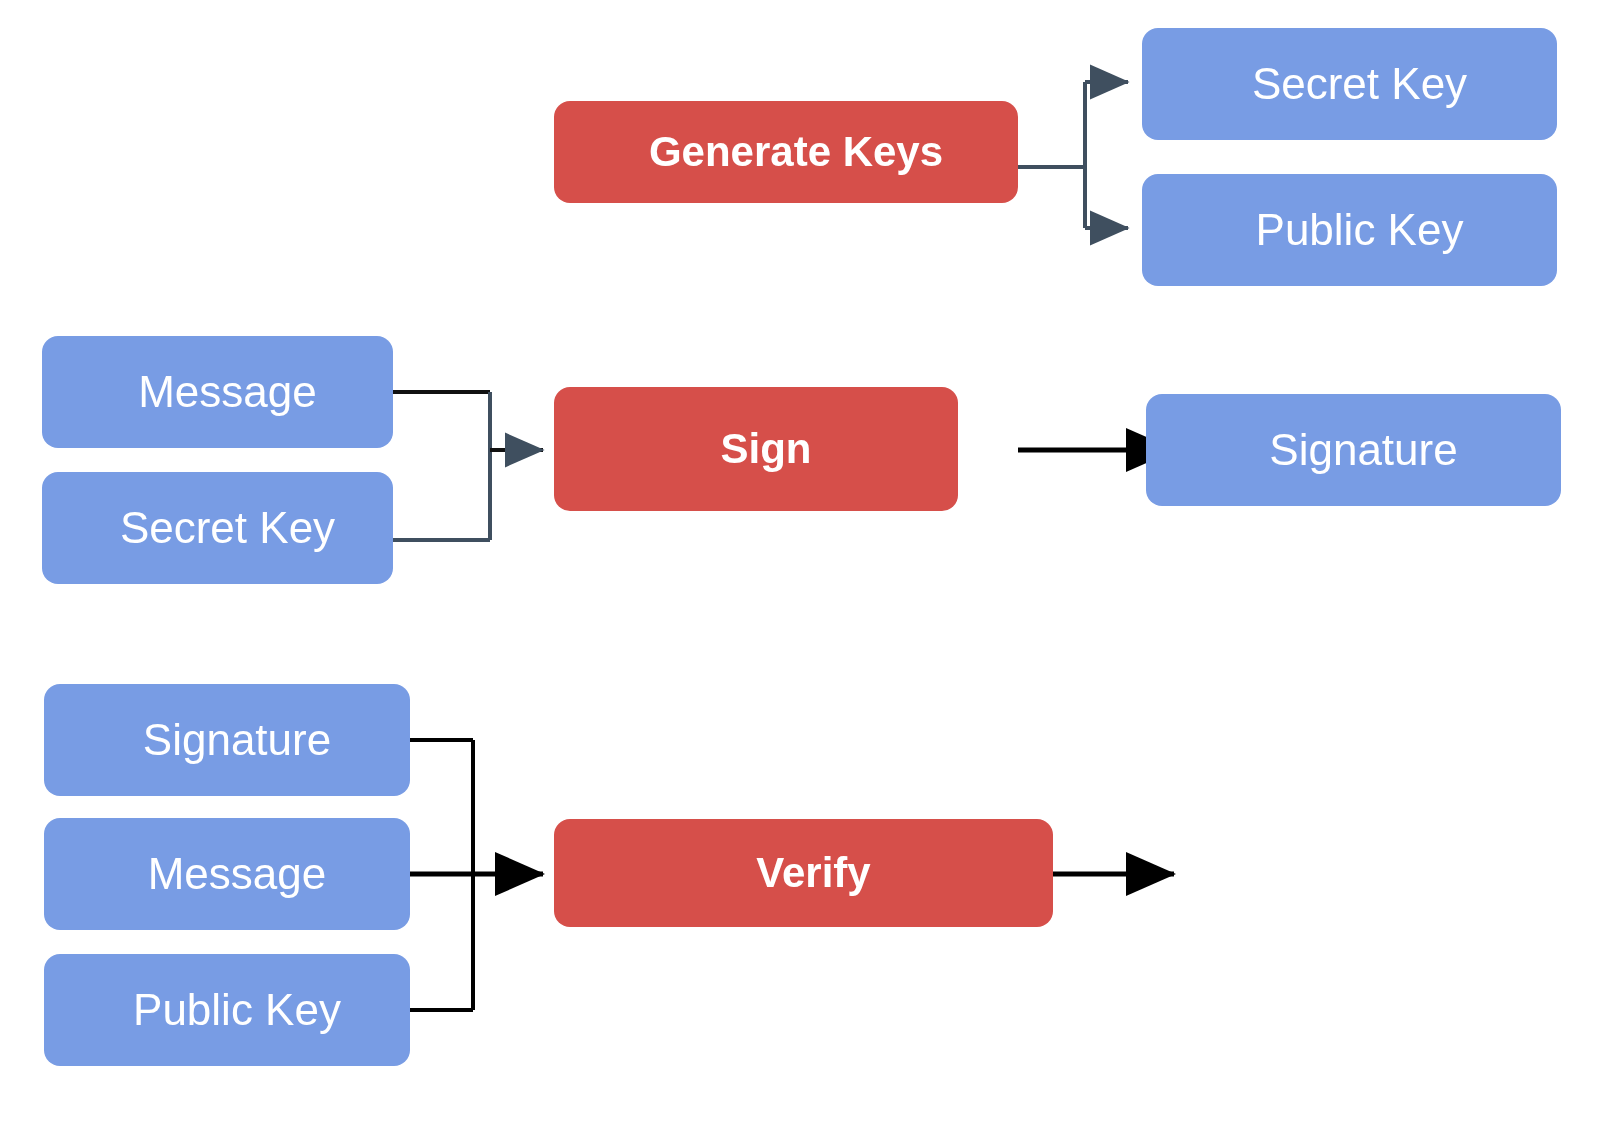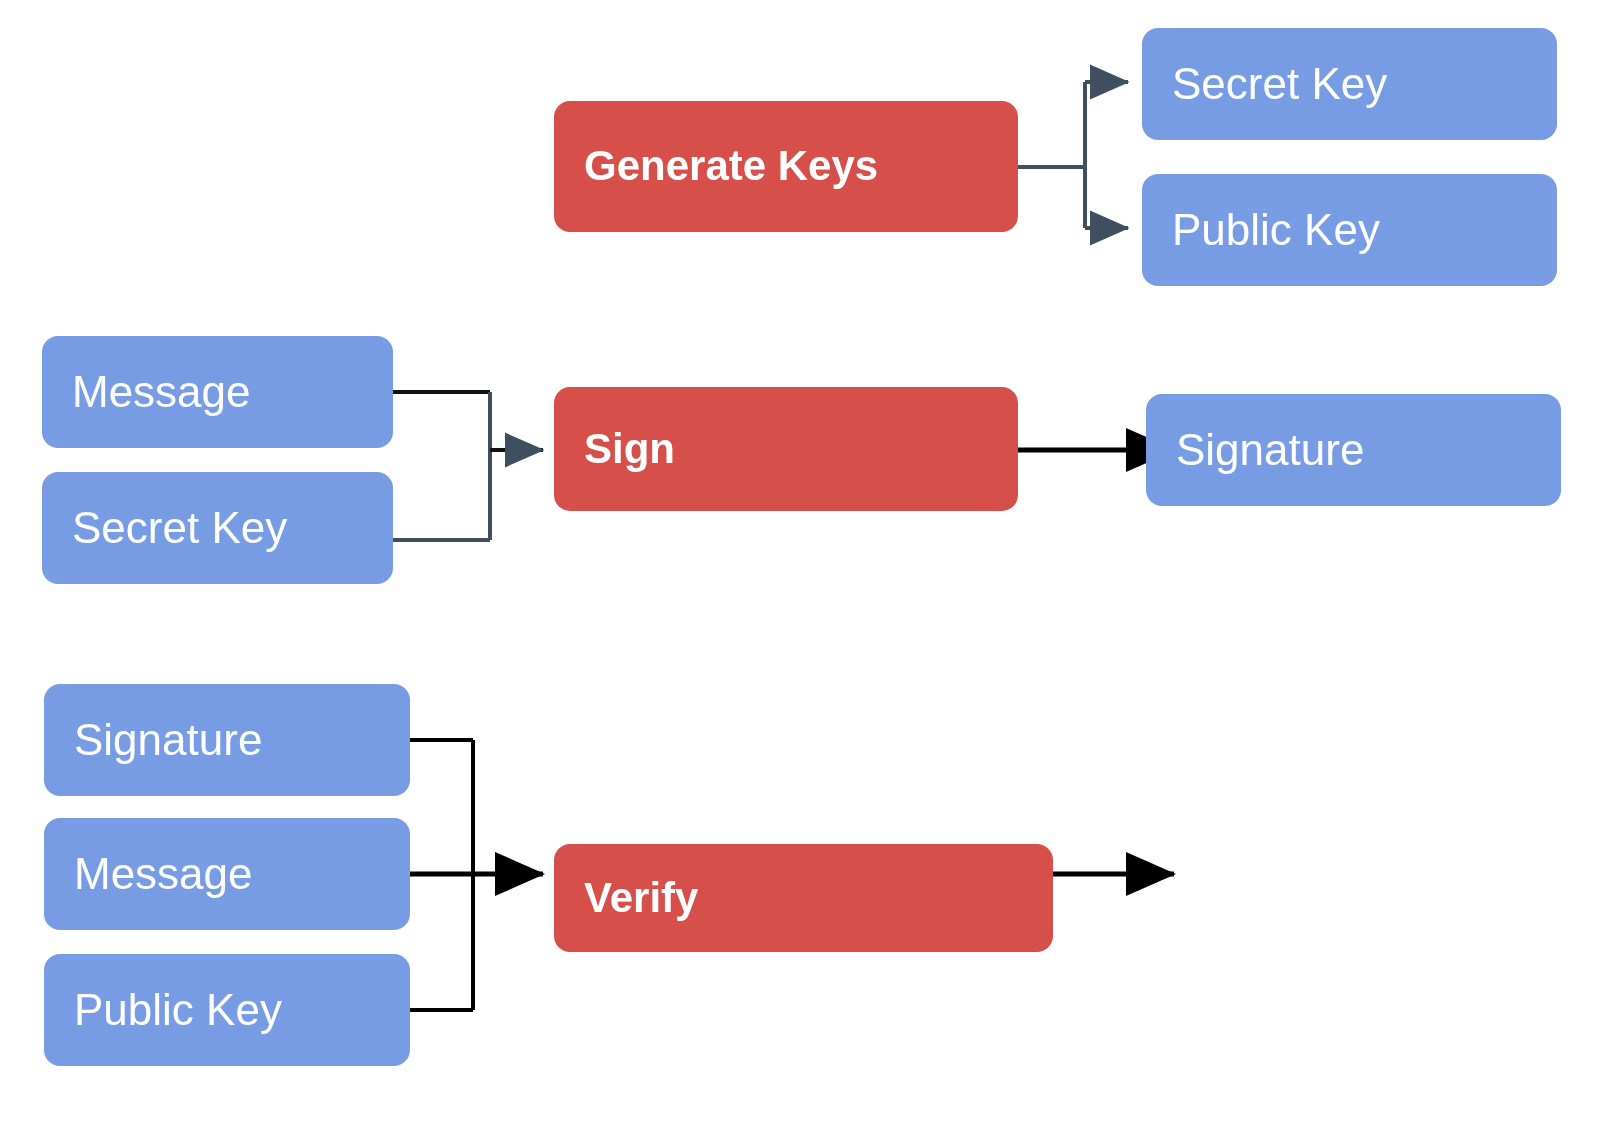--- a/index.html
+++ b/index.html
@@ -23,20 +23,21 @@
     top: 0;
     width: 1618px;
     height: 1132px;
     pointer-events: none;
   }
   .node {
     position: absolute;
     box-sizing: border-box;
     display: flex;
     align-items: center;
+    justify-content: center;
     border-radius: 16px;
     color: #ffffff;
     text-align: center;
     line-height: 1.1;
     user-select: none;
     padding-left: 20px;
   }
   .node-data {
     background: #789CE4;
     font-size: 44px;
@@ -91,58 +92,58 @@
       <path d="M410,1010 L473,1010" fill="none" stroke="#000000" stroke-width="4"></path>
       <path d="M473,740 L473,1010" fill="none" stroke="#000000" stroke-width="4"></path>
       <path d="M410,874 L543,874" fill="none" stroke="#000000" stroke-width="5" marker-end="url(#arrow-black)"></path>
     </g>
 
     <g>
       <path d="M1053,874 L1174,874" fill="none" stroke="#000000" stroke-width="5" marker-end="url(#arrow-black)"></path>
     </g>
   </svg>
 
-  <div class="node node-op" style="left:554px; top:101px; width:464px; height:131px;">
+  <div class="node node-op" style="left:554px; top:101px; width:464px; height:102px;">
     <span class="node-label">Generate Keys</span>
   </div>
 
   <div class="node node-data" style="left:1142px; top:28px; width:415px; height:112px;">
     <span class="node-label">Secret Key</span>
   </div>
 
   <div class="node node-data" style="left:1142px; top:174px; width:415px; height:112px;">
     <span class="node-label">Public Key</span>
   </div>
 
   <div class="node node-data" style="left:42px; top:336px; width:351px; height:112px;">
     <span class="node-label">Message</span>
   </div>
 
   <div class="node node-data" style="left:42px; top:472px; width:351px; height:112px;">
     <span class="node-label">Secret Key</span>
   </div>
 
-  <div class="node node-op" style="left:554px; top:387px; width:464px; height:124px;">
+  <div class="node node-op" style="left:554px; top:387px; width:404px; height:124px;">
     <span class="node-label">Sign</span>
   </div>
 
   <div class="node node-data" style="left:1146px; top:394px; width:415px; height:112px;">
     <span class="node-label">Signature</span>
   </div>
 
   <div class="node node-data" style="left:44px; top:684px; width:366px; height:112px;">
     <span class="node-label">Signature</span>
   </div>
 
   <div class="node node-data" style="left:44px; top:818px; width:366px; height:112px;">
     <span class="node-label">Message</span>
   </div>
 
   <div class="node node-data" style="left:44px; top:954px; width:366px; height:112px;">
     <span class="node-label">Public Key</span>
   </div>
 
-  <div class="node node-op" style="left:554px; top:819px; width:499px; height:108px;margin-top:25px;">
+  <div class="node node-op" style="left:554px; top:819px; width:499px; height:108px;">
     <span class="node-label">Verify</span>
   </div>
 
 
 </div>
 
 </body></html>

